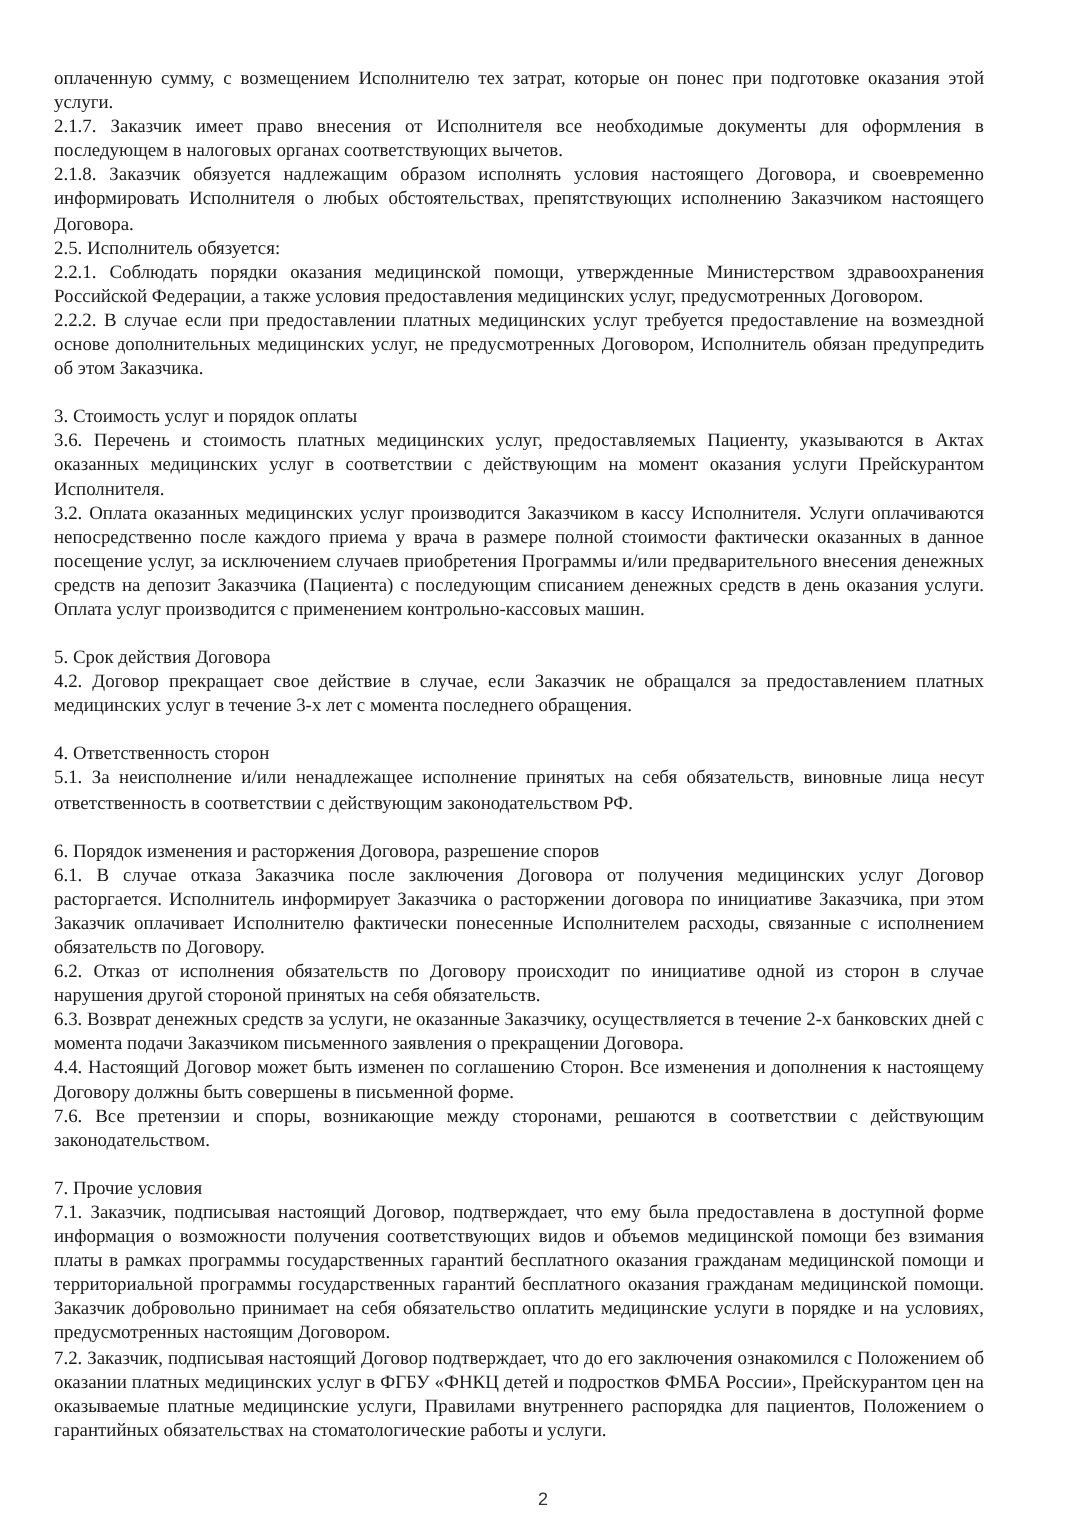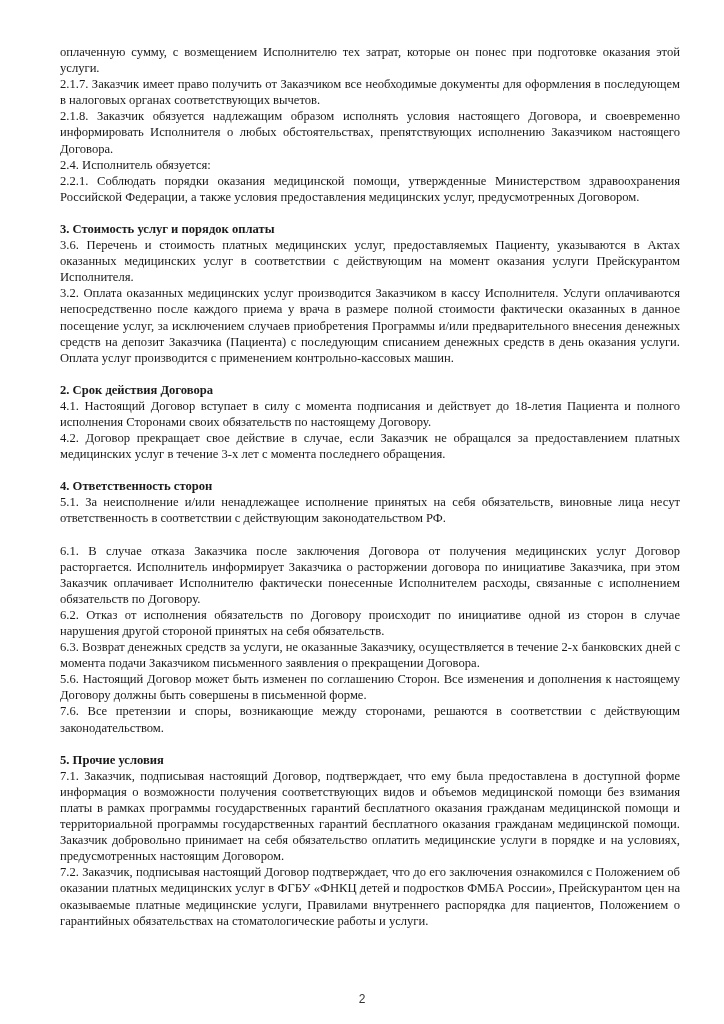--- a/index.html
+++ b/index.html
@@ -1,54 +1,55 @@
 <!DOCTYPE html>
 <html><head>
 <meta charset="utf-8">
 <style>
   html, body { margin: 0; padding: 0; background: #ffffff; }
   body { width: 724px; height: 1024px; position: relative; overflow: hidden; }
   .page {
-    position: absolute; left: 60px; top: 44px; width: 620px;
+    position: absolute; left: 36px; top: 44px; width: 620px;
     font-family: "Liberation Serif", "DejaVu Serif", serif;
     font-size: 12.6px; line-height: 16.1px; color: #1a1a1a;
   }
   .p { text-align: justify; margin: 0; }
   .p.last-left { text-align-last: left; }
   .gap { height: 16px; }
-  .h { font-weight: bold; margin: 0; }
+  .h { font-weight: normal; margin: 0; }
   .page-number {
     position: absolute; left: 0; width: 724px; top: 992px; text-align: center;
     font-family: "Liberation Sans", "DejaVu Sans", sans-serif; font-size: 12px; color: #333;
   }
 </style>
 </head>
 <body>
 
 <div class="page" id="page">
     <div class="p last-left">оплаченную сумму, с возмещением Исполнителю тех затрат, которые он понес при подготовке оказания этой услуги.</div>
-    <div class="p last-left">2.1.7. Заказчик имеет право получить от Заказчиком все необходимые документы для оформления в последующем в налоговых органах соответствующих вычетов.</div>
+    <div class="p last-left">2.1.7. Заказчик имеет право внесения от Исполнителя все необходимые документы для оформления в последующем в налоговых органах соответствующих вычетов.</div>
     <div class="p last-left">2.1.8. Заказчик обязуется надлежащим образом исполнять условия настоящего Договора, и своевременно информировать Исполнителя о любых обстоятельствах, препятствующих исполнению Заказчиком настоящего Договора.</div>
-    <div class="p last-left">2.4. Исполнитель обязуется:</div>
+    <div class="p last-left">2.5. Исполнитель обязуется:</div>
     <div class="p last-left">2.2.1. Соблюдать порядки оказания медицинской помощи, утвержденные Министерством здравоохранения Российской Федерации, а также условия предоставления медицинских услуг, предусмотренных Договором.</div>
+    <div class="p last-left">2.2.2. В случае если при предоставлении платных медицинских услуг требуется предоставление на возмездной основе дополнительных медицинских услуг, не предусмотренных Договором, Исполнитель обязан предупредить об этом Заказчика.</div>
     <div class="gap"></div>
     <div class="h">3. Стоимость услуг и порядок оплаты</div>
     <div class="p last-left">3.6. Перечень и стоимость платных медицинских услуг, предоставляемых Пациенту, указываются в Актах оказанных медицинских услуг в соответствии с действующим на момент оказания услуги Прейскурантом Исполнителя.</div>
     <div class="p last-left">3.2. Оплата оказанных медицинских услуг производится Заказчиком в кассу Исполнителя. Услуги оплачиваются непосредственно после каждого приема у врача в размере полной стоимости фактически оказанных в данное посещение услуг, за исключением случаев приобретения Программы и/или предварительного внесения денежных средств на депозит Заказчика (Пациента) с последующим списанием денежных средств в день оказания услуги. Оплата услуг производится с применением контрольно-кассовых машин.</div>
     <div class="gap"></div>
-    <div class="h">2. Срок действия Договора</div>
-    <div class="p last-left">4.1. Настоящий Договор вступает в силу с момента подписания и действует до 18-летия Пациента и полного исполнения Сторонами своих обязательств по настоящему Договору.</div>
+    <div class="h">5. Срок действия Договора</div>
     <div class="p last-left">4.2. Договор прекращает свое действие в случае, если Заказчик не обращался за предоставлением платных медицинских услуг в течение 3-х лет с момента последнего обращения.</div>
     <div class="gap"></div>
     <div class="h">4. Ответственность сторон</div>
     <div class="p last-left">5.1. За неисполнение и/или ненадлежащее исполнение принятых на себя обязательств, виновные лица несут ответственность в соответствии с действующим законодательством РФ.</div>
     <div class="gap"></div>
+    <div class="h">6. Порядок изменения и расторжения Договора, разрешение споров</div>
     <div class="p last-left">6.1. В случае отказа Заказчика после заключения Договора от получения медицинских услуг Договор расторгается. Исполнитель информирует Заказчика о расторжении договора по инициативе Заказчика, при этом Заказчик оплачивает Исполнителю фактически понесенные Исполнителем расходы, связанные с исполнением обязательств по Договору.</div>
     <div class="p last-left">6.2. Отказ от исполнения обязательств по Договору происходит по инициативе одной из сторон в случае нарушения другой стороной принятых на себя обязательств.</div>
     <div class="p last-left">6.3. Возврат денежных средств за услуги, не оказанные Заказчику, осуществляется в течение 2-х банковских дней с момента подачи Заказчиком письменного заявления о прекращении Договора.</div>
-    <div class="p last-left">5.6. Настоящий Договор может быть изменен по соглашению Сторон. Все изменения и дополнения к настоящему Договору должны быть совершены в письменной форме.</div>
+    <div class="p last-left">4.4. Настоящий Договор может быть изменен по соглашению Сторон. Все изменения и дополнения к настоящему Договору должны быть совершены в письменной форме.</div>
     <div class="p last-left">7.6. Все претензии и споры, возникающие между сторонами, решаются в соответствии с действующим законодательством.</div>
     <div class="gap"></div>
-    <div class="h">5. Прочие условия</div>
+    <div class="h">7. Прочие условия</div>
     <div class="p last-left">7.1. Заказчик, подписывая настоящий Договор, подтверждает, что ему была предоставлена в доступной форме информация о возможности получения соответствующих видов и объемов медицинской помощи без взимания платы в рамках программы государственных гарантий бесплатного оказания гражданам медицинской помощи и территориальной программы государственных гарантий бесплатного оказания гражданам медицинской помощи. Заказчик добровольно принимает на себя обязательство оплатить медицинские услуги в порядке и на условиях, предусмотренных настоящим Договором.</div>
     <div class="p last-left">7.2. Заказчик, подписывая настоящий Договор подтверждает, что до его заключения ознакомился с Положением об оказании платных медицинских услуг в ФГБУ «ФНКЦ детей и подростков ФМБА России», Прейскурантом цен на оказываемые платные медицинские услуги, Правилами внутреннего распорядка для пациентов, Положением о гарантийных обязательствах на стоматологические работы и услуги.</div>
   </div>
 <div class="page-number">2</div>
 
 </body></html>

